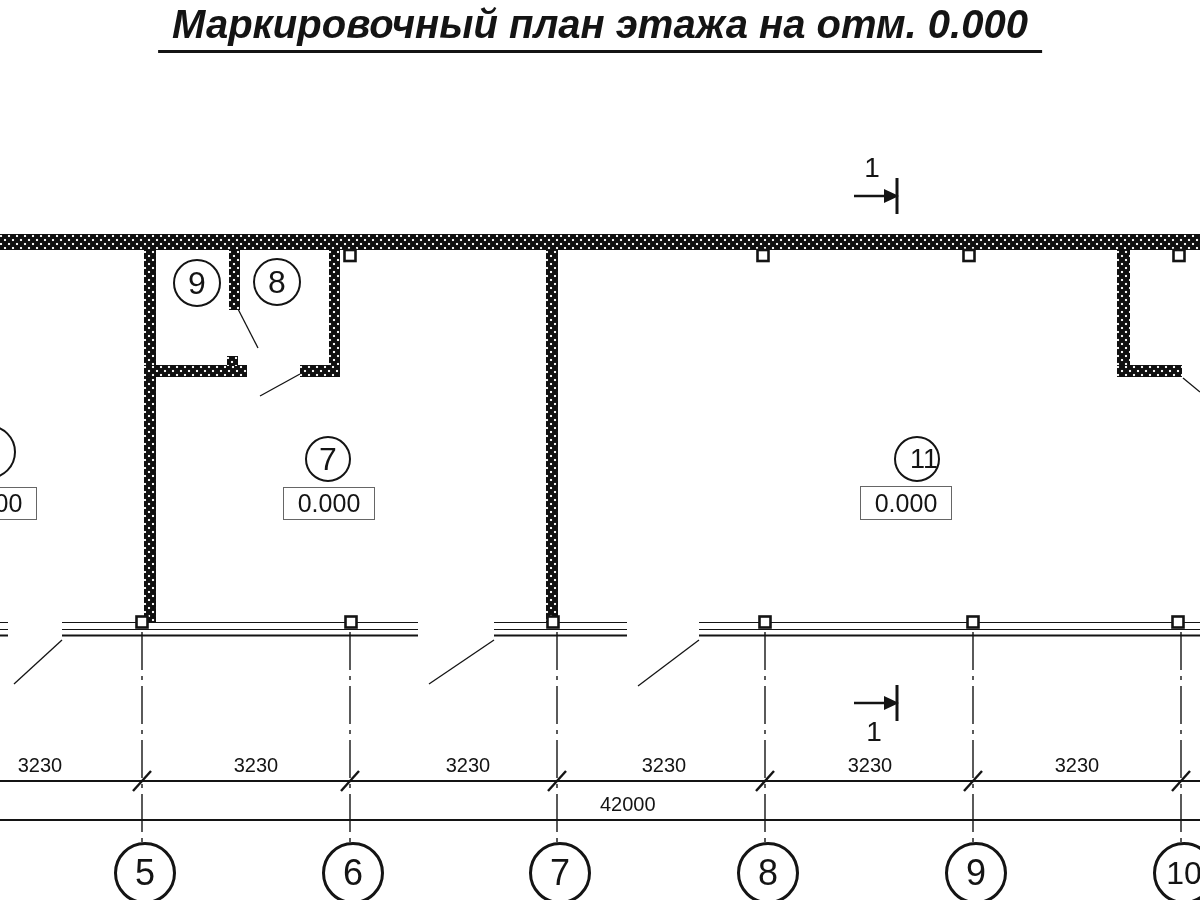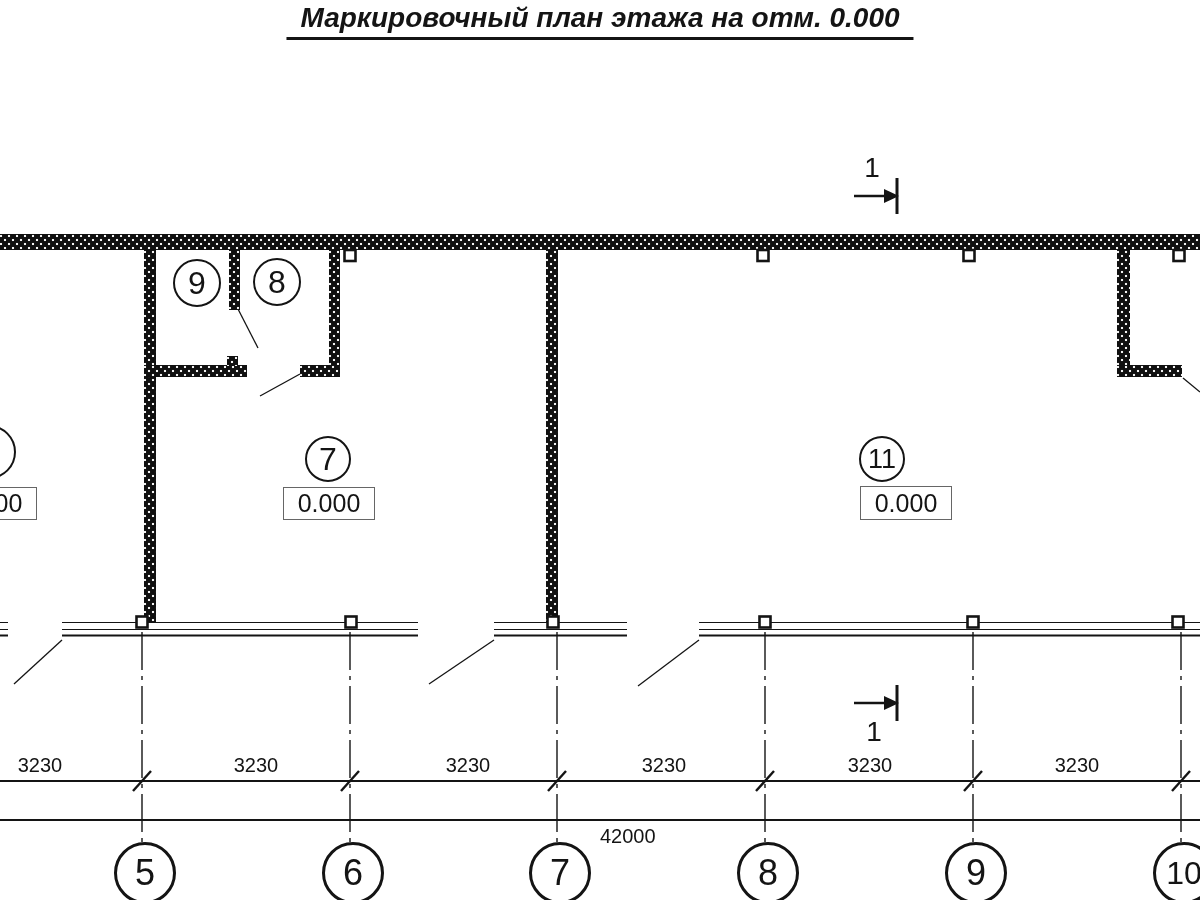--- a/index.html
+++ b/index.html
@@ -11,21 +11,21 @@
   
   .wall{
     position:absolute;background-color:#101010;
     background-image:
       radial-gradient(circle,rgba(255,255,255,.95) 1.1px,transparent 1.6px),
       radial-gradient(circle,rgba(255,255,255,.95) 1.1px,transparent 1.6px);
     background-size:8px 8px;background-position:1px 2px,5px 6px;
   }
   .title{
     top:2px;left:50%;transform:translateX(-50%);
-    font-style:italic;font-weight:bold;font-size:28px;white-space:nowrap;
+    font-style:italic;font-weight:bold;font-size:40px;white-space:nowrap;
     border-bottom:3.5px solid #141414;padding:0 14px 3px 14px;
   }
   .circle{
     border:2.5px solid #141414;border-radius:50%;background:#fff;
     display:flex;align-items:center;justify-content:center;
   }
   .room-num{font-size:32px;}
   .elev-box{
     border:1px solid #666;background:#fff;
     display:flex;align-items:center;justify-content:center;font-size:25px;
@@ -124,42 +124,42 @@
 
   <div class="abs circle" style="left:173px;top:259px;width:44px;height:44px;">
     <span class="room-num">9</span>
   </div>
   <div class="abs circle" style="left:253px;top:258px;width:44px;height:44px;">
     <span class="room-num">8</span>
   </div>
   <div class="abs circle" style="left:305px;top:436px;width:42px;height:42px;">
     <span class="room-num">7</span>
   </div>
-  <div class="abs circle" style="left:859px;top:436px;width:42px;height:42px;">
+  <div class="abs circle" style="left:894px;top:436px;width:42px;height:42px;justify-content:flex-end;">
     <span class="room-num" style="font-size:27px;">11</span>
   </div>
   <div class="abs circle" style="left:-38px;top:425px;width:50px;height:50px;"></div>
 
   <div class="abs elev-box" style="left:283px;top:487px;width:90px;height:31px;">
     <span>0.000</span>
   </div>
   <div class="abs elev-box" style="left:860px;top:486px;width:90px;height:32px;">
     <span>0.000</span>
   </div>
   <div class="abs elev-box" style="left:-55px;top:487px;width:90px;height:31px;">
     <span>0.000</span>
   </div>
 
   <div class="abs dim-label" style="left:40px;top:754px;">3230</div>
   <div class="abs dim-label" style="left:256px;top:754px;">3230</div>
   <div class="abs dim-label" style="left:468px;top:754px;">3230</div>
   <div class="abs dim-label" style="left:664px;top:754px;">3230</div>
   <div class="abs dim-label" style="left:870px;top:754px;">3230</div>
   <div class="abs dim-label" style="left:1077px;top:754px;">3230</div>
-  <div class="abs dim-label" style="left:600px;top:793px;transform:none;margin-top:32px;">42000</div>
+  <div class="abs dim-label" style="left:600px;top:793px;transform:none;">42000</div>
 
   <div class="abs circle axis-circle" style="left:114px;top:842px;width:56px;height:56px;">
     <span>5</span>
   </div>
   <div class="abs circle axis-circle" style="left:322px;top:842px;width:56px;height:56px;">
     <span>6</span>
   </div>
   <div class="abs circle axis-circle" style="left:529px;top:842px;width:56px;height:56px;">
     <span>7</span>
   </div>

